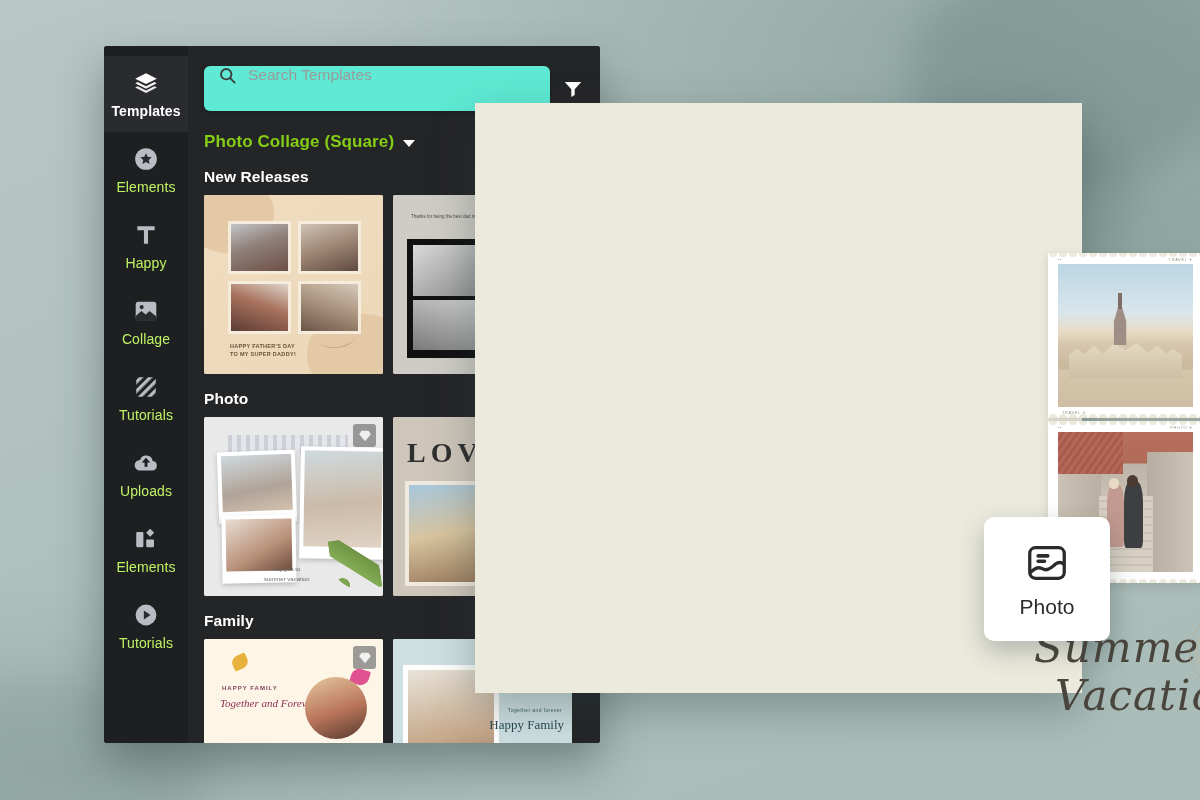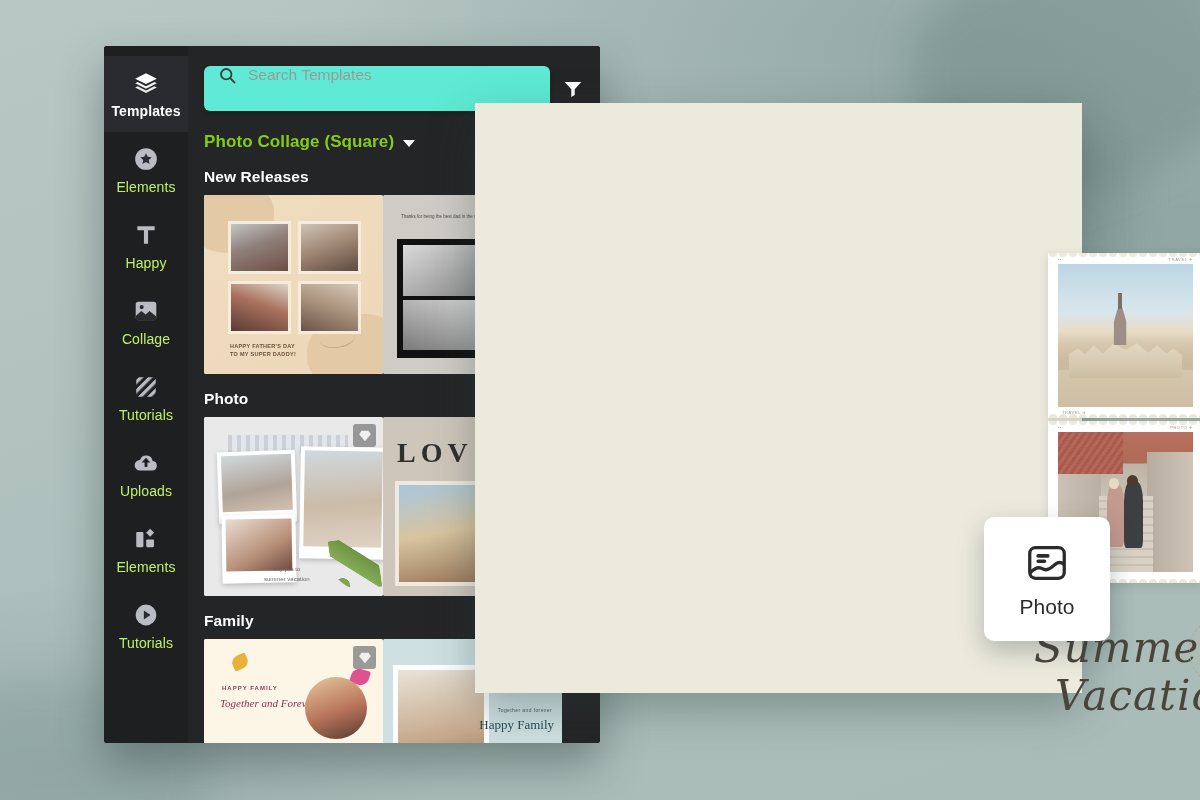--- a/index.html
+++ b/index.html
@@ -109,21 +109,21 @@
     border-left: 6px solid transparent;
     border-right: 6px solid transparent;
     border-top: 7px solid #fff;
     margin-top: 3px;
   }
 
   .sec-title {
     color: #fff; font-size: 15.5px; font-weight: 700;
     padding: 16px 16px 9px 16px; letter-spacing: .1px;
   }
-  .grid { display: flex; padding: 0 16px; }
+  .grid { display: flex; gap: 10px; padding: 0 16px; }
   .card {
     width: 179px; height: 179px; flex: 0 0 179px;
     border-radius: 2px; overflow: hidden; position: relative;
     cursor: pointer; background: #d8cfc2;
   }
   .badge {
     position: absolute; right: 7px; top: 7px;
     width: 23px; height: 23px; border-radius: 3px;
     background: rgba(128,128,128,.78);
     display: flex; align-items: center; justify-content: center;

